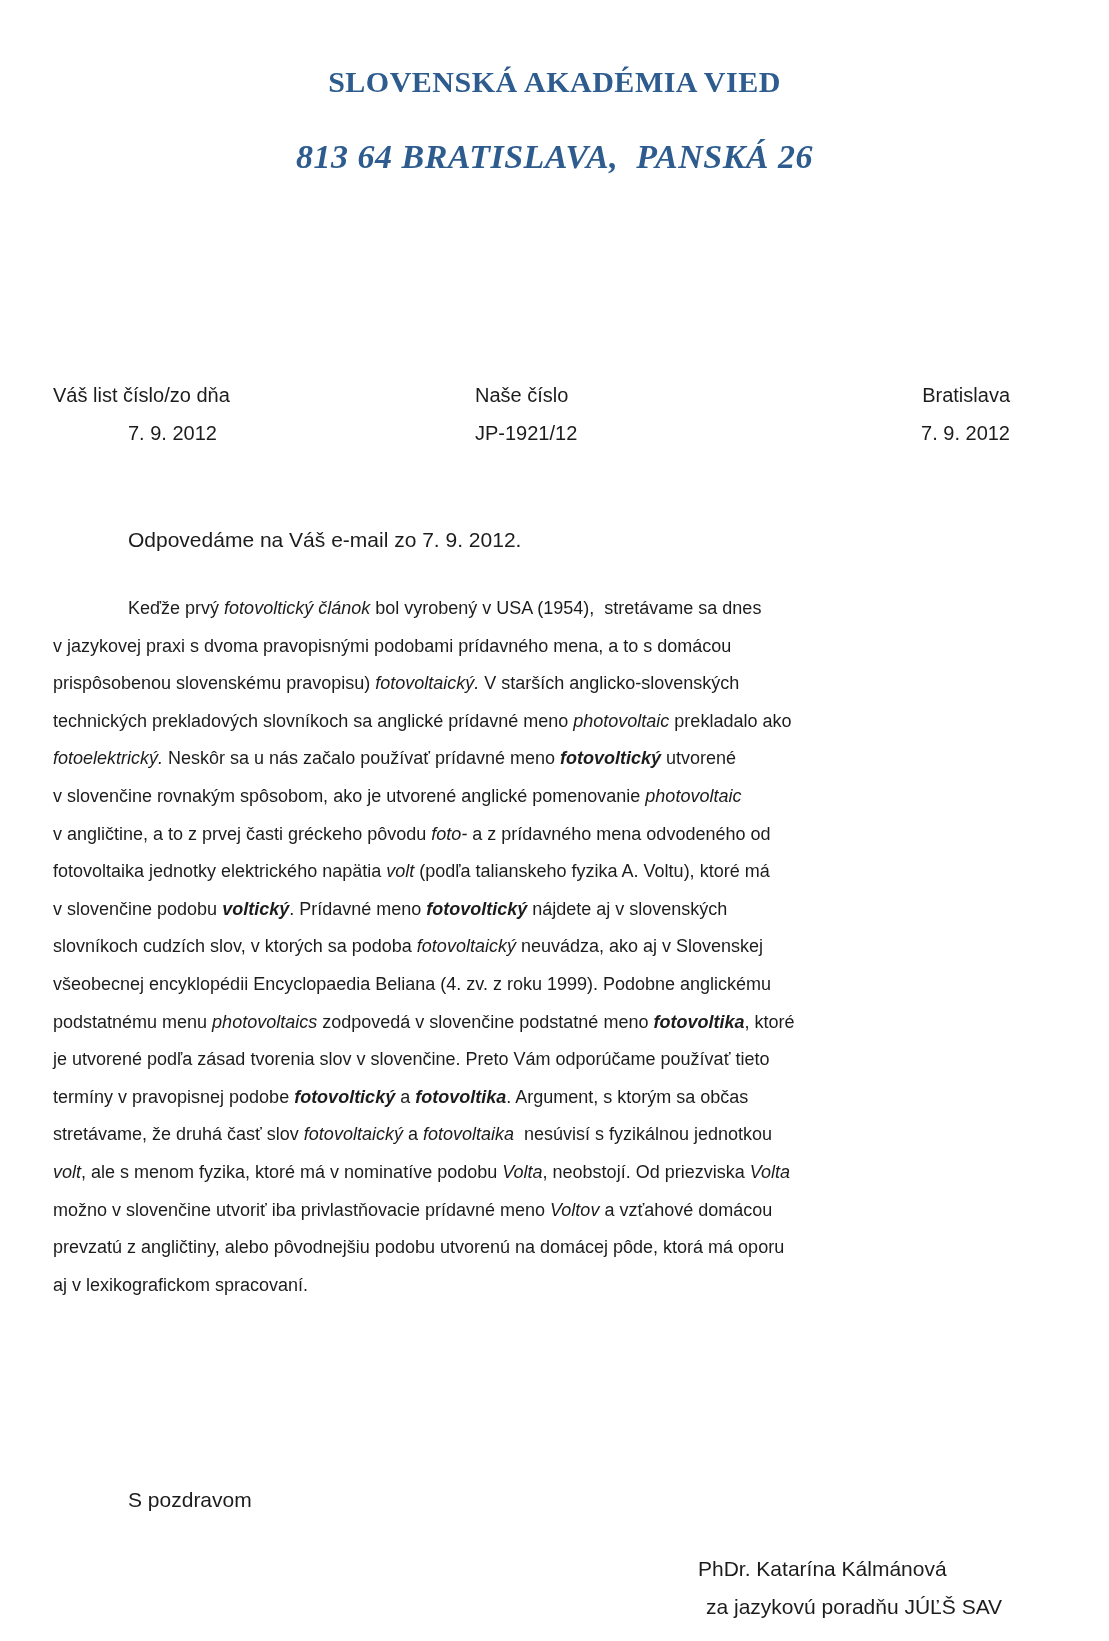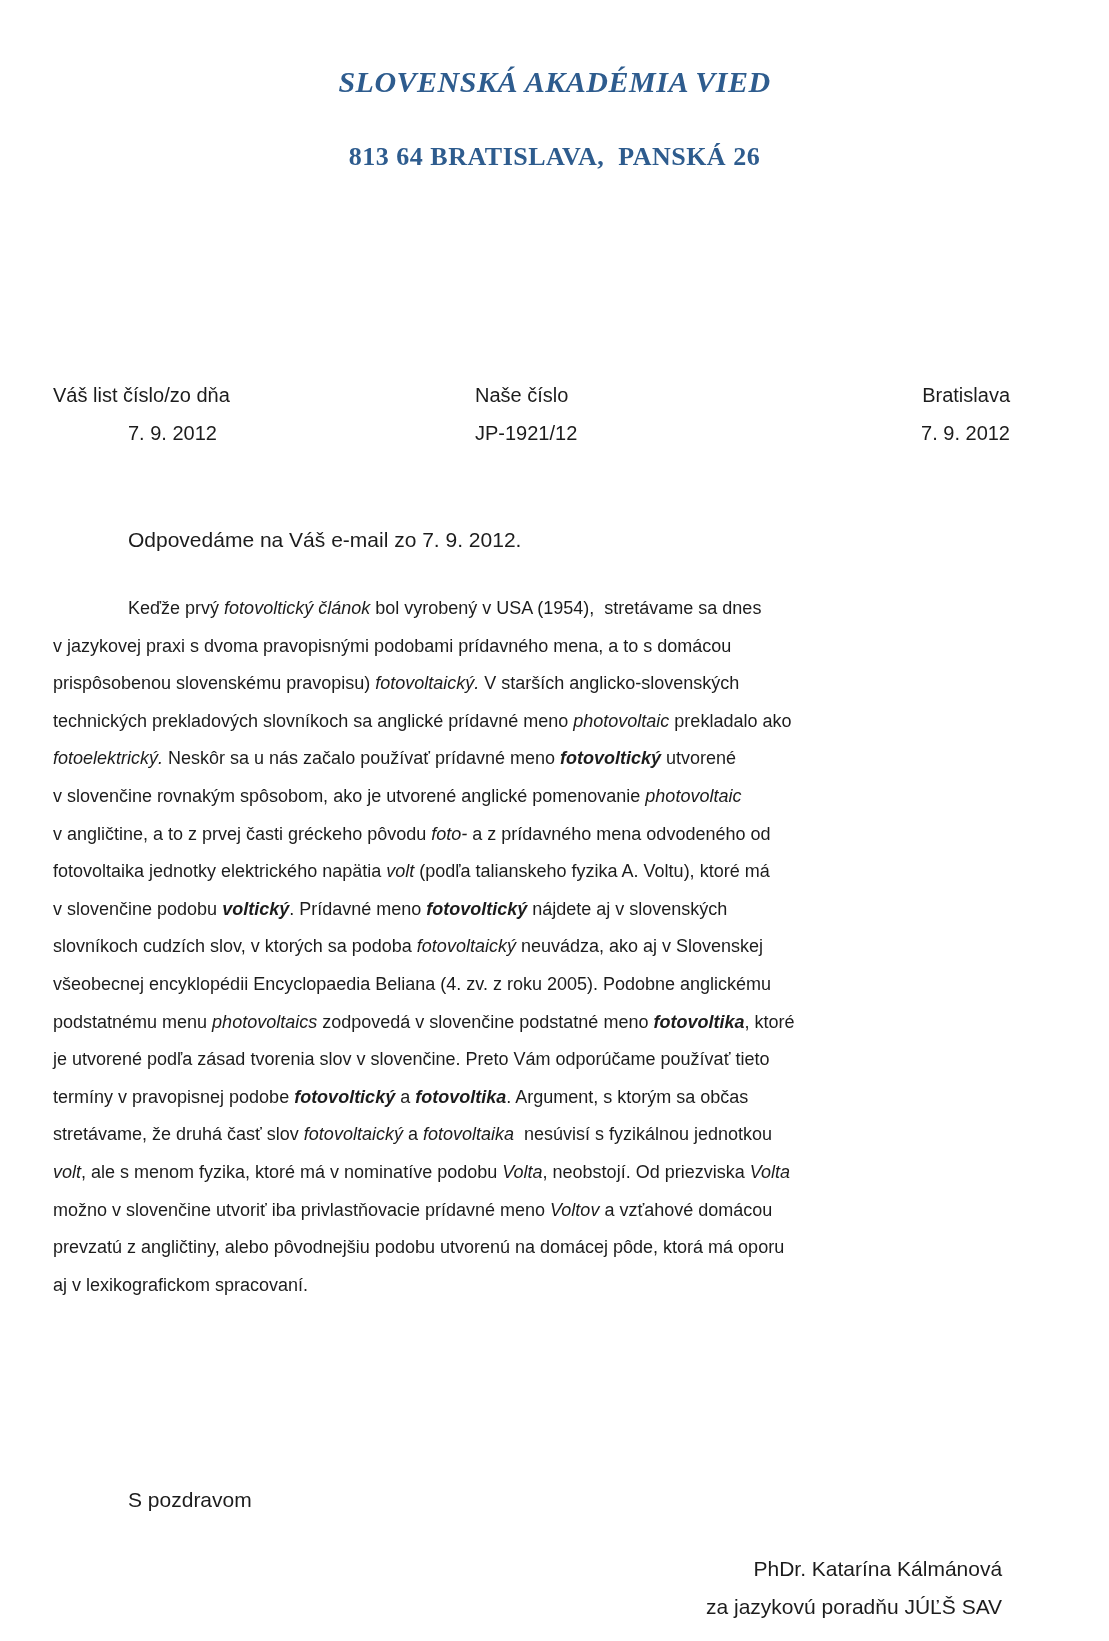--- a/index.html
+++ b/index.html
@@ -22,23 +22,23 @@
     position: absolute;
     top: 26px;
     left: 0;
     width: 100%;
     text-align: center;
     font-family: "Liberation Serif", serif;
     font-weight: bold;
     color: #2e5c8e;
     white-space: pre;
   }
-  .letterhead .lh1 { font-size: 30px; line-height: 40px; letter-spacing: 0.5px; font-style: italic; }
+  .letterhead .lh1 { font-size: 30px; line-height: 40px; letter-spacing: 0.5px; }
   .letterhead .lh2 { font-size: 30px; line-height: 40px; letter-spacing: 0.5px; }
-  .letterhead .lh3 { font-size: 26px; line-height: 38px; letter-spacing: 0.5px; }
+  .letterhead .lh3 { font-size: 34px; line-height: 38px; letter-spacing: 0.5px; font-style: italic; }
 
   
   .refs {
     position: absolute;
     top: 384px;
     left: 53px;
     width: 957px;
     height: 80px;
     font-size: 20px;
   }
@@ -82,21 +82,21 @@
     font-size: 21px;
     white-space: pre;
   }
 
   .signature {
     position: absolute;
     top: 1550px;
     left: 698px;
     font-size: 21px;
   }
-  .signature .sig-name { line-height: 38px; white-space: pre; text-align: right; }
+  .signature .sig-name { line-height: 38px; white-space: pre; }
   .signature .sig-role { line-height: 38px; white-space: pre; padding-left: 8px; }
 </style>
 </head>
 <body>
 
 <div class="page">
 
   <div class="letterhead" style="color: rgb(46, 92, 142);">
     <div class="lh1">SLOVENSKÁ AKADÉMIA VIED</div>
     <div class="lh3">813 64 BRATISLAVA,  PANSKÁ 26</div>
@@ -117,21 +117,21 @@
       <div class="line indent"><span>Keďže prvý </span><span class="seg-i">fotovoltický článok</span><span> bol vyrobený v USA (1954),  stretávame sa dnes</span></div>
       <div class="line"><span>v jazykovej praxi s dvoma pravopisnými podobami prídavného mena, a to s domácou</span></div>
       <div class="line"><span>prispôsobenou slovenskému pravopisu) </span><span class="seg-i">fotovoltaický.</span><span> V starších anglicko-slovenských</span></div>
       <div class="line"><span>technických prekladových slovníkoch sa anglické prídavné meno </span><span class="seg-i">photovoltaic</span><span> prekladalo ako</span></div>
       <div class="line"><span class="seg-i">fotoelektrický.</span><span> Neskôr sa u nás začalo používať prídavné meno </span><span class="seg-bi">fotovoltický</span><span> utvorené</span></div>
       <div class="line"><span>v slovenčine rovnakým spôsobom, ako je utvorené anglické pomenovanie </span><span class="seg-i">photovoltaic</span></div>
       <div class="line"><span>v angličtine, a to z prvej časti gréckeho pôvodu </span><span class="seg-i">foto-</span><span> a z prídavného mena odvodeného od</span></div>
       <div class="line"><span>fotovoltaika jednotky elektrického napätia </span><span class="seg-i">volt</span><span> (podľa talianskeho fyzika A. Voltu), ktoré má</span></div>
       <div class="line"><span>v slovenčine podobu </span><span class="seg-bi">voltický</span><span>. Prídavné meno </span><span class="seg-bi">fotovoltický</span><span> nájdete aj v slovenských</span></div>
       <div class="line"><span>slovníkoch cudzích slov, v ktorých sa podoba </span><span class="seg-i">fotovoltaický</span><span> neuvádza, ako aj v Slovenskej</span></div>
-      <div class="line"><span>všeobecnej encyklopédii Encyclopaedia Beliana (4. zv. z roku 2005). Podobne anglickému</span></div>
+      <div class="line"><span>všeobecnej encyklopédii Encyclopaedia Beliana (4. zv. z roku 1999). Podobne anglickému</span></div>
       <div class="line"><span>podstatnému menu </span><span class="seg-i">photovoltaics</span><span> zodpovedá v slovenčine podstatné meno </span><span class="seg-bi">fotovoltika</span><span>, ktoré</span></div>
       <div class="line"><span>je utvorené podľa zásad tvorenia slov v slovenčine. Preto Vám odporúčame používať tieto</span></div>
       <div class="line"><span>termíny v pravopisnej podobe </span><span class="seg-bi">fotovoltický</span><span> a </span><span class="seg-bi">fotovoltika</span><span>. Argument, s ktorým sa občas</span></div>
       <div class="line"><span>stretávame, že druhá časť slov </span><span class="seg-i">fotovoltaický</span><span> a </span><span class="seg-i">fotovoltaika</span><span>  nesúvisí s fyzikálnou jednotkou</span></div>
       <div class="line"><span class="seg-i">volt</span><span>, ale s menom fyzika, ktoré má v nominatíve podobu </span><span class="seg-i">Volta</span><span>, neobstojí. Od priezviska </span><span class="seg-i">Volta</span></div>
       <div class="line"><span>možno v slovenčine utvoriť iba privlastňovacie prídavné meno </span><span class="seg-i">Voltov</span><span> a vzťahové domácou</span></div>
       <div class="line"><span>prevzatú z angličtiny, alebo pôvodnejšiu podobu utvorenú na domácej pôde, ktorá má oporu</span></div>
       <div class="line"><span>aj v lexikografickom spracovaní.</span></div>
     </div>
 

